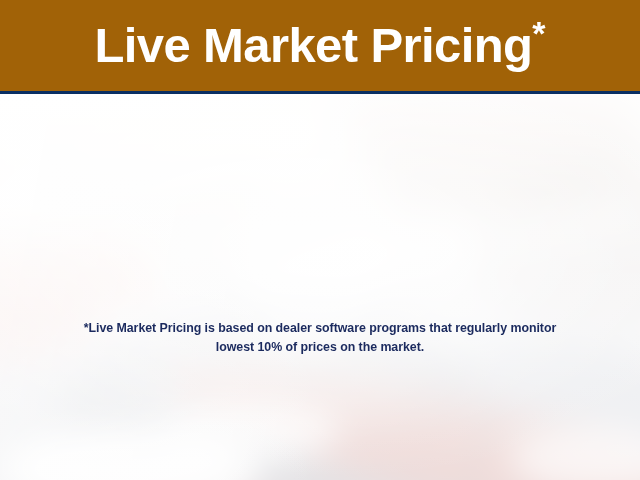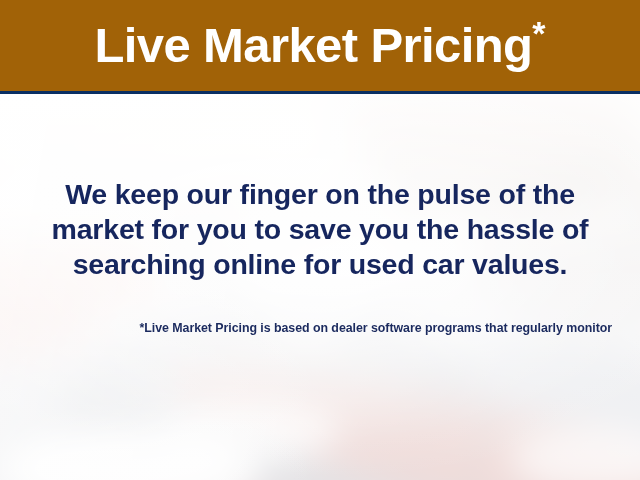--- a/index.html
+++ b/index.html
@@ -242,21 +242,21 @@
     width: 584px;
     margin: 0;
     text-align: center;
     color: #1b2a5e;
     font-size: 12.4px;
     font-weight: bold;
     line-height: 18.6px;
     letter-spacing: -0.05px;
   }
 
-  .disclaimer .dc-line { display: block; text-align: right; }
+  .disclaimer .dc-line { display: block; }
 </style>
 </head>
 <body>
 
 <div id="promo-card">
 
   <div class="photo-stage">
     <div class="photo-layer">
       <div class="bg-base"></div>
 
@@ -293,24 +293,20 @@
     <div class="wash-radial"></div>
     <div class="wash-left"></div>
   </div>
 
   <div class="header-banner">
     <h1 class="header-title"><span>Live Market Pricing</span><span class="asterisk">*</span></h1>
   </div>
 
   <div class="content">
 
-    <p class="headline">
-      <span class="hl-line">We keep our finger on the pulse of the</span>
-      <span class="hl-line">market for you to save you the hassle of</span>
-      <span class="hl-line">searching online for used car values.</span>
-    </p>
 
     <p class="disclaimer">
       <span class="dc-line">*Live Market Pricing is based on dealer software programs that regularly monitor</span>
+      <span class="dc-line">lowest 10% of prices on the market.</span>
     </p>
 
   </div>
 </div>
 
 </body></html>

